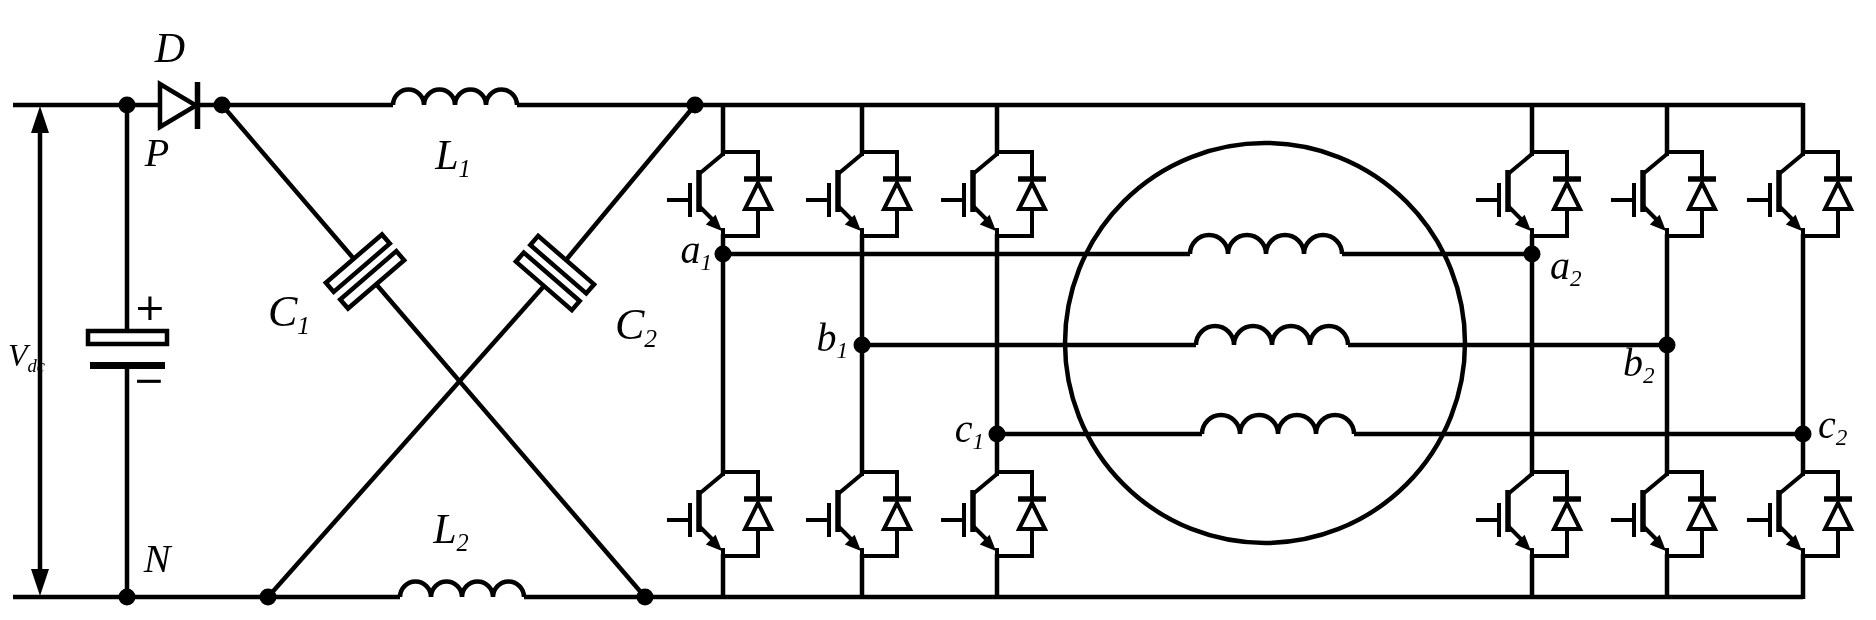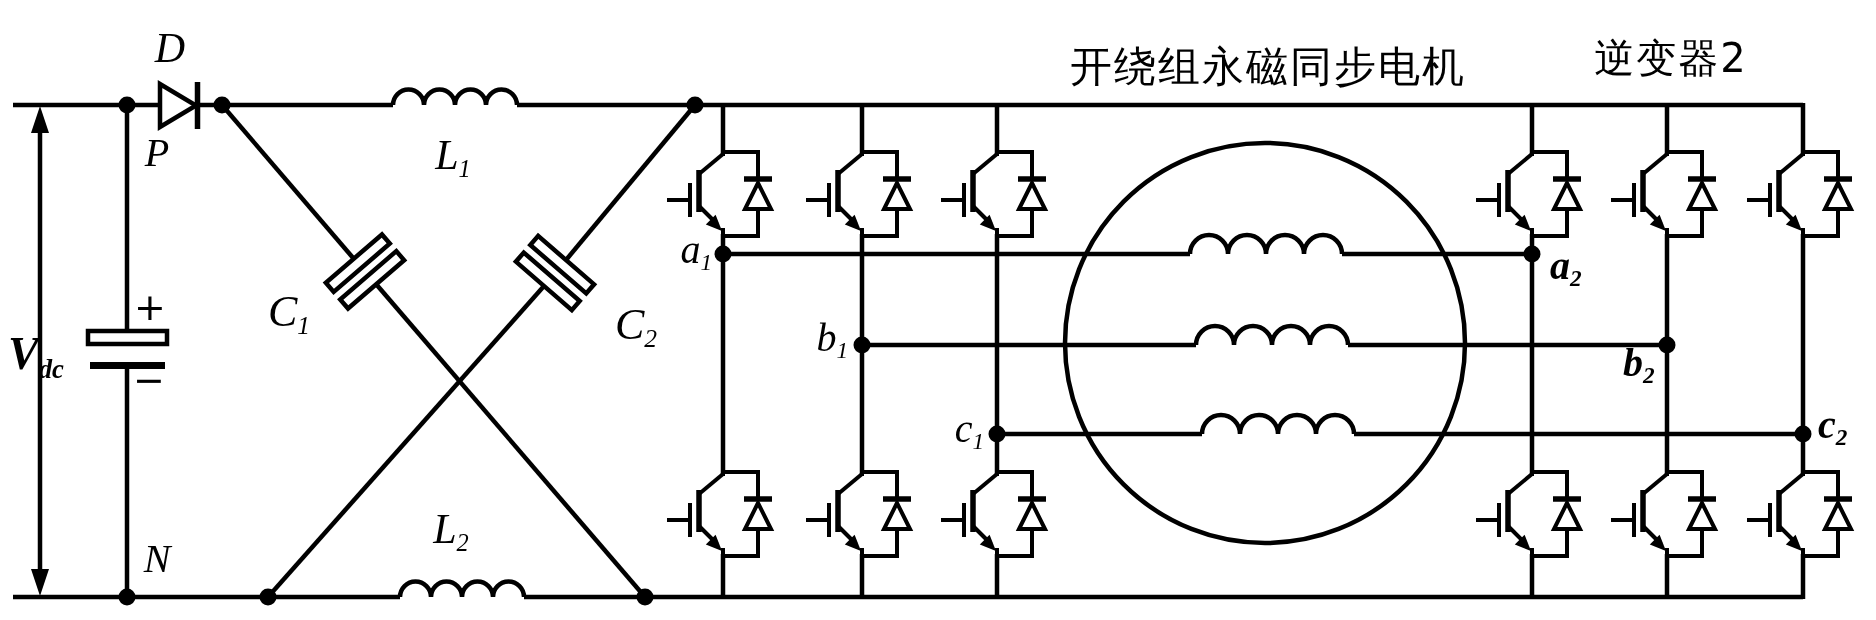--- a/index.html
+++ b/index.html
@@ -1,27 +1,27 @@
 <!DOCTYPE html>
 <html><head>
 <meta charset="utf-8">
 <style>
   html,body{margin:0;padding:0;background:#ffffff;}
   #stage{position:relative;width:1876px;height:620px;background:#ffffff;overflow:hidden;
          font-family:"Liberation Serif","DejaVu Serif",serif;color:#000;}
   #circuit{position:absolute;left:0;top:0;}
   .lbl{position:absolute;transform:translate(-50%,-50%);font-style:italic;line-height:1;white-space:nowrap;}
-  .lbl.la{transform:translate(0,-50%);font-weight:bold;}
+  .lbl.la{transform:translate(0,-50%);}
   .lbl.ra{transform:translate(-100%,-50%);}
   .s{font-size:0.58em;vertical-align:-0.32em;font-style:italic;}
   .sym{position:absolute;transform:translate(-50%,-50%);line-height:1;white-space:nowrap;
        font-family:"DejaVu Sans","Liberation Sans",sans-serif;font-style:normal;}
   .title{position:absolute;transform:translate(-50%,-50%);line-height:1;white-space:nowrap;
          font-family:"DejaVu Sans","Liberation Sans",sans-serif;font-style:normal;letter-spacing:2px;}
-  .f46{font-size:46px}.f44{font-size:44px}.f42{font-size:42px}
+  .f46{font-size:32px}.f44{font-size:44px}.f42{font-size:42px}
   .f40{font-size:40px}.f38{font-size:38px}
 </style>
 </head>
 <body>
 
 <div id="stage">
 
   <svg id="circuit" width="1876" height="620" viewBox="0 0 1876 620" xmlns="http://www.w3.org/2000/svg">
     <defs>
 
@@ -142,22 +142,20 @@
         <circle cx="723" cy="254" r="8.5"></circle>
         <circle cx="862" cy="345" r="8.5"></circle>
         <circle cx="997" cy="434" r="8.5"></circle>
         <circle cx="1532" cy="254" r="8.5"></circle>
         <circle cx="1667" cy="345" r="8.5"></circle>
         <circle cx="1803" cy="434" r="8.5"></circle>
       </g>
     </g>
   </svg>
 
-  <div class="title f42" style="left:1268px;top:67px">开绕组永磁同步电机</div>
-  <div class="title f40" style="left:1671px;top:58px">逆变器2</div>
 
   <div class="lbl f42" style="left:170px;top:48px">D</div>
   <div class="lbl f40" style="left:157px;top:153px">P</div>
   <div class="lbl f40" style="left:157px;top:559px">N</div>
   <div class="lbl la f46" style="left:8px;top:357px"><span>V</span><span class="s">dc</span></div>
   <div class="sym f38" style="left:150px;top:307px">+</div>
   <div class="sym f38" style="left:149px;top:380px">−</div>
 
   <div class="lbl f42" style="left:453px;top:158px"><span>L</span><span class="s">1</span></div>
   <div class="lbl f42" style="left:451px;top:532px"><span>L</span><span class="s">2</span></div>

